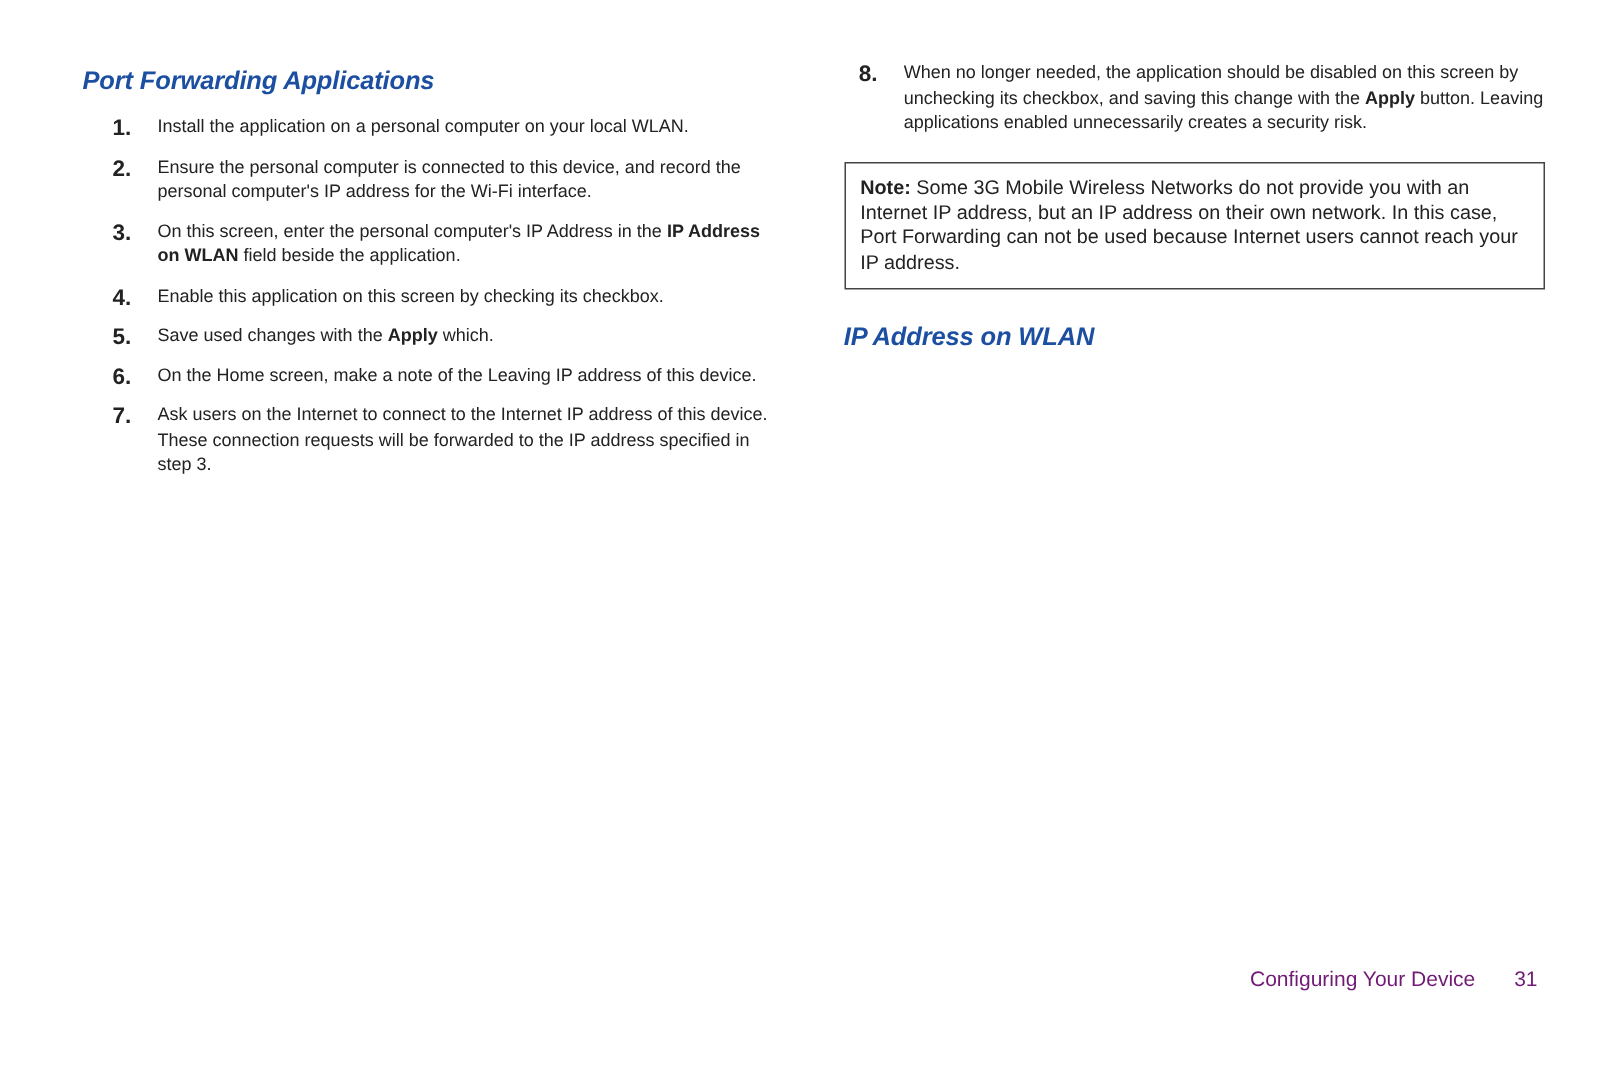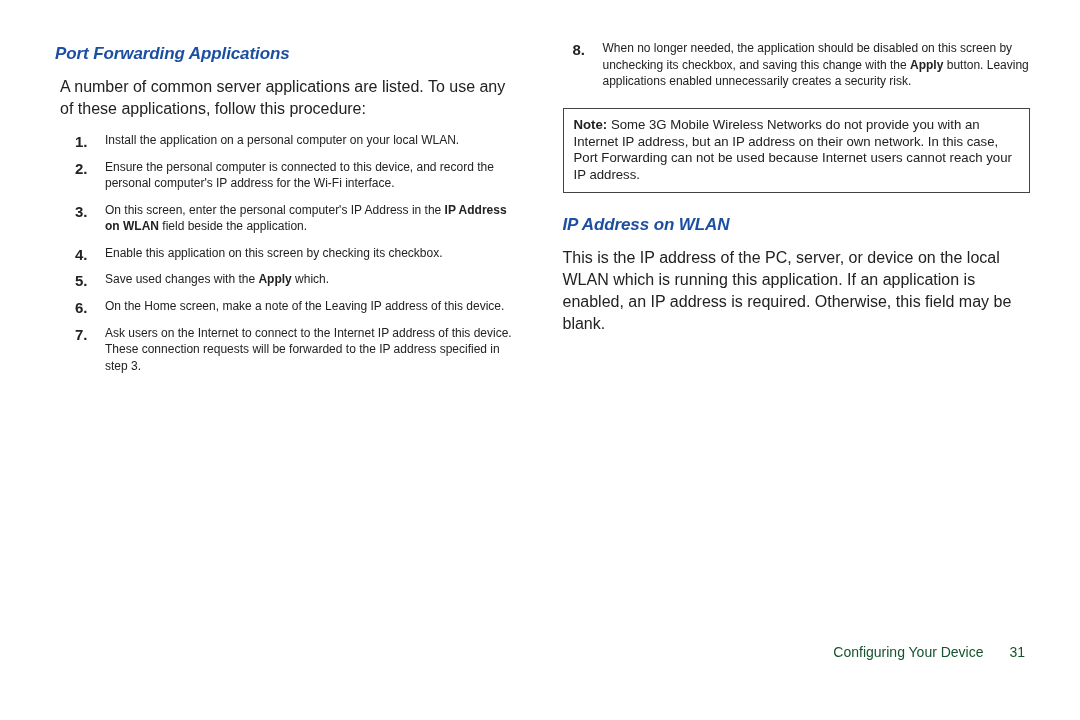--- a/index.html
+++ b/index.html
@@ -77,33 +77,32 @@
   .para {
     font-size: 16px;
     line-height: 1.38;
     margin: 0 0 10px 0;
   }
   .footer {
     position: absolute;
     right: 55px;
     bottom: 28px;
     font-size: 14px;
-    color: #14532d;
+    color: #701a75;
   }
   .footer .pg { margin-left: 22px; }
 </style>
 </head>
 <body>
 
 <div class="page">
   <div class="cols">
 
     <div class="col">
       <div class="sec-head">Port Forwarding Applications</div>
-      <p class="intro">A number of common server applications are listed. To use any of these applications, follow this procedure:</p>
 
       <ol class="steps">
         <li><span>Install the application on a personal computer on your local WLAN.</span></li>
         <li><span>Ensure the personal computer is connected to this device, and record the personal computer's IP address for the Wi-Fi interface.</span></li>
         <li>
           <span>On this screen, enter the personal computer's IP Address in the </span><span class="bold">IP Address on WLAN</span><span> field beside the application.</span>
         </li>
         <li><span>Enable this application on this screen by checking its checkbox.</span></li>
         <li>
           <span>Save used changes with the </span><span class="bold">Apply</span><span> which.</span>
@@ -119,21 +118,20 @@
           <span>When no longer needed, the application should be disabled on this screen by unchecking its checkbox, and saving this change with the </span><span class="bold">Apply</span><span> button. Leaving applications enabled unnecessarily creates a security risk.</span>
         </li>
       </ol>
 
       <div class="note-box">
         <span class="note-label">Note:</span>
         <span class="note-first-line">Some 3G Mobile Wireless Networks do not provide you with an Internet IP address, but an IP address on their own network. In this case, Port Forwarding can not be used because Internet users cannot reach your IP address.</span>
       </div>
 
       <div class="sec-head sec-head2">IP Address on WLAN</div>
-      <p class="para">This is the IP address of the PC, server, or device on the local WLAN which is running this application. If an application is enabled, an IP address is required. Otherwise, this field may be blank.</p>
     </div>
 
   </div>
 
   <div class="footer">
     <span>Configuring Your Device</span>
     <span class="pg">31</span>
   </div>
 </div>
 

